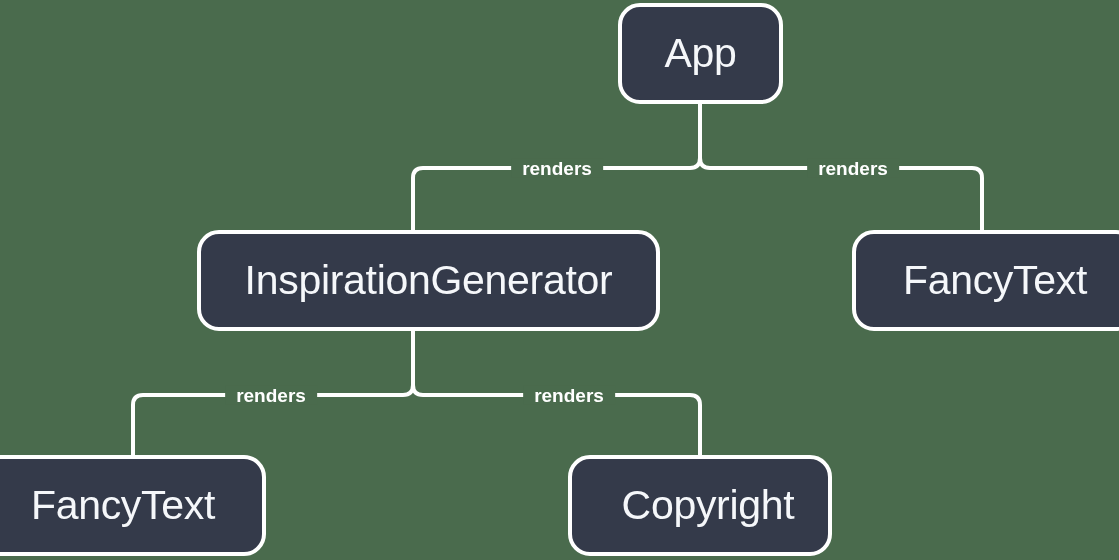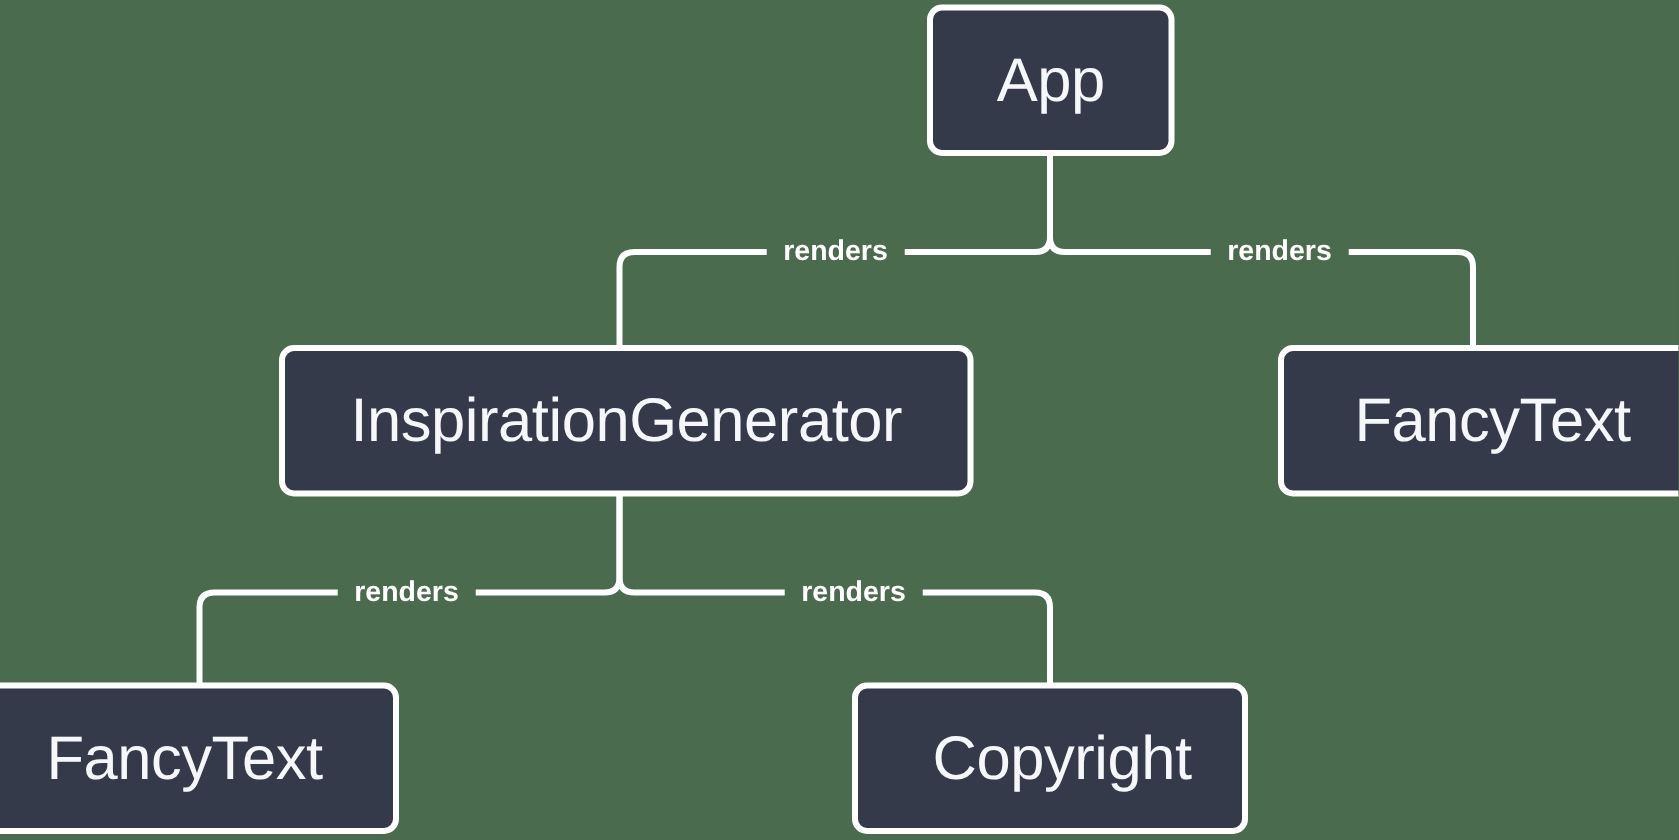--- a/index.html
+++ b/index.html
@@ -32,21 +32,21 @@
     stroke: #ffffff;
     stroke-width: 4;
     stroke-linecap: round;
     stroke-linejoin: round;
   }
   .node {
     position: absolute;
     box-sizing: border-box;
     background: #343a4a;
     border: 4px solid #ffffff;
-    border-radius: 10px;
+    border-radius: 22px;
     display: flex;
     align-items: center;
     justify-content: center;
     z-index: 2;
   }
   .node-label {
     color: #f5f7fa;
     font-size: 41px;
     font-weight: 400;
     letter-spacing: -0.3px;
@@ -73,21 +73,21 @@
   <svg id="edges" viewBox="0 0 1119 560" preserveAspectRatio="none" aria-hidden="true">
       <path class="edge-path" d="M 700 104 L 700 158 Q 700 168 690 168 L 423 168 Q 413 168 413 178 L 413 230" stroke="#ffffff"></path>
       <path class="edge-path" d="M 700 104 L 700 158 Q 700 168 710 168 L 972 168 Q 982 168 982 178 L 982 230" stroke="#ffffff"></path>
       <path class="edge-path" d="M 413 331 L 413 385 Q 413 395 403 395 L 143 395 Q 133 395 133 405 L 133 455" stroke="#ffffff"></path>
       <path class="edge-path" d="M 413 331 L 413 385 Q 413 395 423 395 L 690 395 Q 700 395 700 405 L 700 455" stroke="#ffffff"></path>
     </svg>
   <div id="node-layer">
       <div class="node" style="left: 618px; top: 3px; width: 165px; height: 101px; background: rgb(52, 58, 74); border-color: rgb(255, 255, 255);">
         <span class="node-label" style="color: rgb(245, 247, 250);">App</span>
       </div>
-      <div class="node" style="left: 186px; top: 230px; width: 463px; height: 101px; background: rgb(52, 58, 74); border-color: rgb(255, 255, 255);">
+      <div class="node" style="left: 197px; top: 230px; width: 463px; height: 101px; background: rgb(52, 58, 74); border-color: rgb(255, 255, 255);">
         <span class="node-label" style="color: rgb(245, 247, 250);">InspirationGenerator</span>
       </div>
       <div class="node" style="left: 852px; top: 230px; width: 286px; height: 101px; background: rgb(52, 58, 74); border-color: rgb(255, 255, 255);">
         <span class="node-label" style="color: rgb(245, 247, 250);">FancyText</span>
       </div>
       <div class="node" style="left: -20px; top: 455px; width: 286px; height: 101px; background: rgb(52, 58, 74); border-color: rgb(255, 255, 255);">
         <span class="node-label" style="color: rgb(245, 247, 250);">FancyText</span>
       </div>
       <div class="node" style="left: 568px; top: 455px; width: 264px; height: 101px; background: rgb(52, 58, 74); border-color: rgb(255, 255, 255);">
         <span class="node-label" style="color: rgb(245, 247, 250); margin-left: 16px;">Copyright</span>

